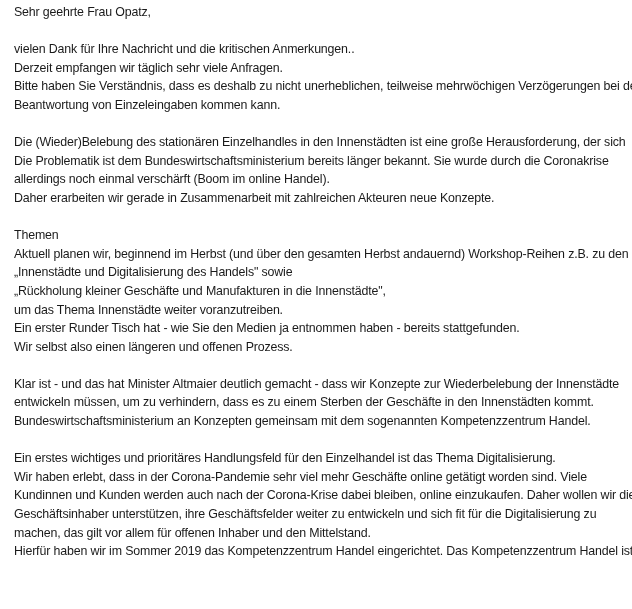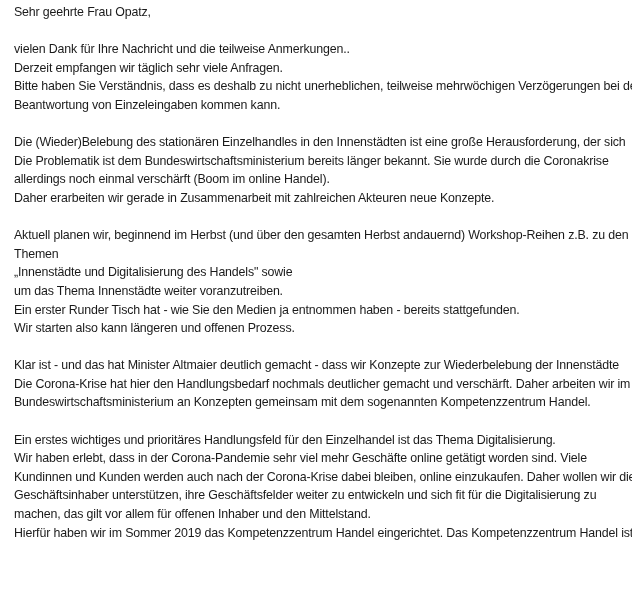--- a/index.html
+++ b/index.html
@@ -14,48 +14,49 @@
     .blank { height: 18.6px; }
   </style>
 </head>
 <body>
 
 <div class="doc">
   <div class="line">Sehr geehrte Frau Opatz,</div>
   <div class="blank"></div>
 
   <div>
-    <div class="line">vielen Dank für Ihre Nachricht und die teilweise Anmerkungen..</div>
+    <div class="line">vielen Dank für Ihre Nachricht und die kritischen Anmerkungen..</div>
     <div class="line">Derzeit empfangen wir täglich sehr viele Anfragen.</div>
     <div class="line">Bitte haben Sie Verständnis, dass es deshalb zu nicht unerheblichen, teilweise mehrwöchigen Verzögerungen bei der</div>
     <div class="line">Beantwortung von Einzeleingaben kommen kann.</div>
   </div>
   <div class="blank"></div>
 
   <div>
     <div class="line">Die (Wieder)Belebung des stationären Einzelhandles in den Innenstädten ist eine große Herausforderung, der sich</div>
     <div class="line">Die Problematik ist dem Bundeswirtschaftsministerium bereits länger bekannt. Sie wurde durch die Coronakrise</div>
     <div class="line">allerdings noch einmal verschärft (Boom im online Handel).</div>
     <div class="line">Daher erarbeiten wir gerade in Zusammenarbeit mit zahlreichen Akteuren neue Konzepte.</div>
   </div>
   <div class="blank"></div>
 
   <div>
+    <div class="line">Themen</div>
     <div class="line">Aktuell planen wir, beginnend im Herbst (und über den gesamten Herbst andauernd) Workshop-Reihen z.B. zu den</div>
-    <div class="line">Themen</div>
     <div class="line">„Innenstädte und Digitalisierung des Handels" sowie</div>
+    <div class="line">„Rückholung kleiner Geschäfte und Manufakturen in die Innenstädte",</div>
     <div class="line">um das Thema Innenstädte weiter voranzutreiben.</div>
     <div class="line">Ein erster Runder Tisch hat - wie Sie den Medien ja entnommen haben - bereits stattgefunden.</div>
-    <div class="line">Wir starten also kann längeren und offenen Prozess.</div>
+    <div class="line">Wir selbst also einen längeren und offenen Prozess.</div>
   </div>
   <div class="blank"></div>
 
   <div>
     <div class="line">Klar ist - und das hat Minister Altmaier deutlich gemacht -  dass wir Konzepte zur Wiederbelebung der Innenstädte</div>
-    <div class="line">Die Corona-Krise hat hier den Handlungsbedarf nochmals deutlicher gemacht und verschärft. Daher arbeiten wir im</div>
+    <div class="line">entwickeln müssen, um zu verhindern, dass es zu einem Sterben der Geschäfte in den Innenstädten kommt.</div>
     <div class="line">Bundeswirtschaftsministerium an Konzepten gemeinsam mit dem sogenannten Kompetenzzentrum Handel.</div>
   </div>
   <div class="blank"></div>
 
   <div>
     <div class="line">Ein erstes wichtiges und prioritäres Handlungsfeld für den Einzelhandel ist das Thema Digitalisierung.</div>
     <div class="line">Wir haben erlebt, dass in der Corona-Pandemie sehr viel mehr Geschäfte online getätigt worden sind. Viele</div>
     <div class="line">Kundinnen und Kunden werden auch nach der Corona-Krise dabei bleiben, online einzukaufen. Daher wollen wir die</div>
     <div class="line">Geschäftsinhaber unterstützen, ihre Geschäftsfelder weiter zu entwickeln und sich fit für die Digitalisierung zu</div>
     <div class="line">machen, das gilt vor allem für offenen Inhaber und den Mittelstand.</div>

